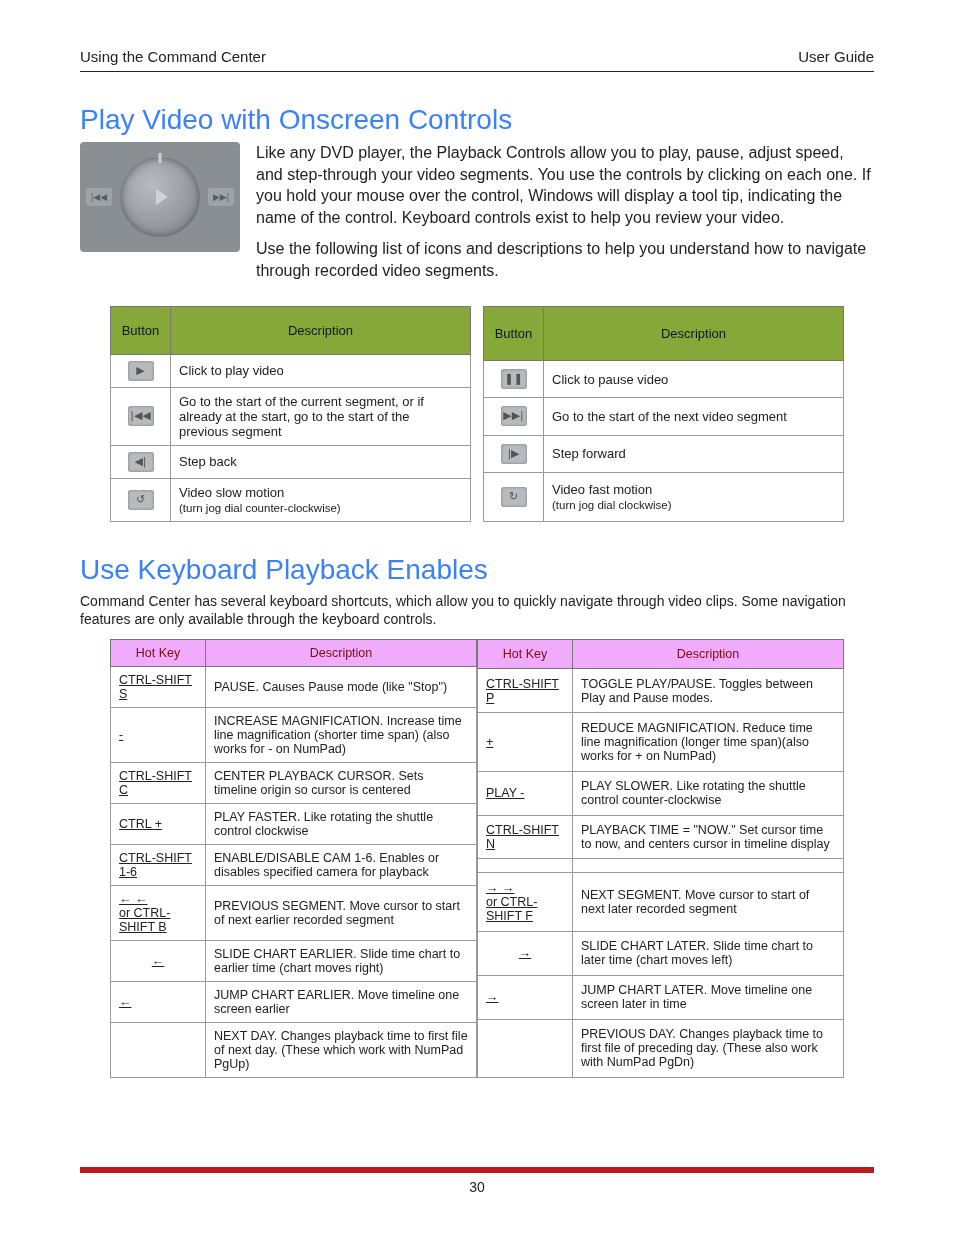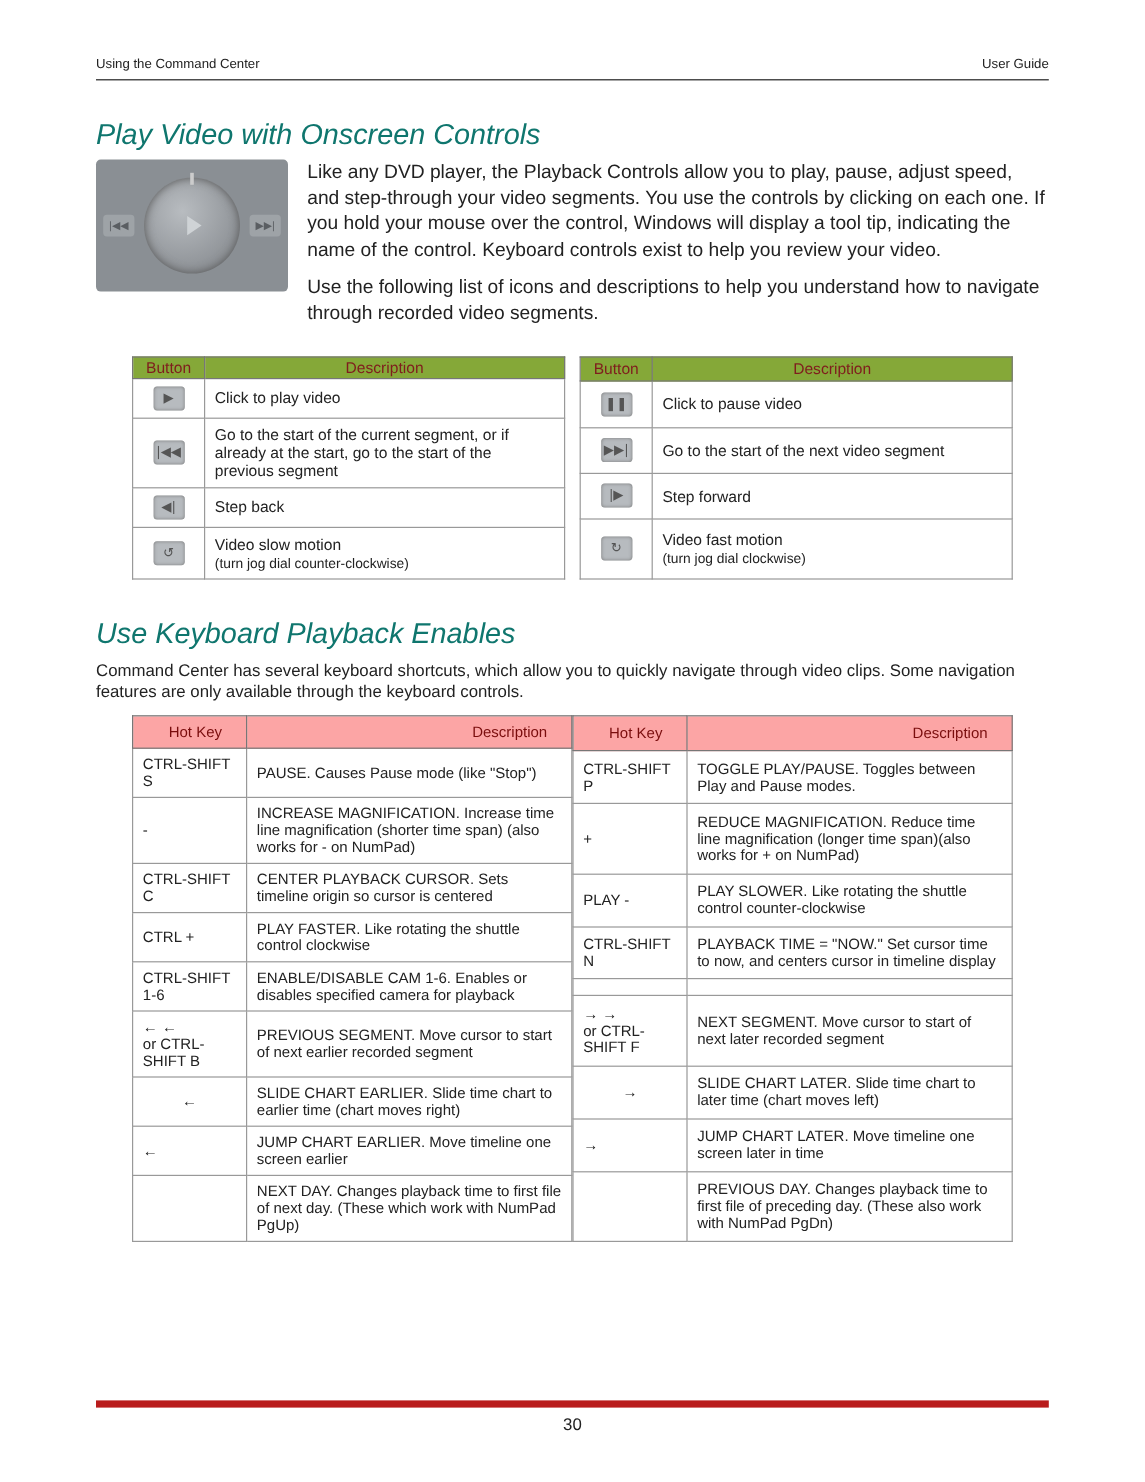--- a/index.html
+++ b/index.html
@@ -14,28 +14,27 @@
     padding: 48px 80px 40px 80px;
   }
   .page-inner { width: 100%; }
   .top-head {
     display: flex;
     justify-content: space-between;
     align-items: baseline;
     border-bottom: 1px solid #222;
     padding-bottom: 6px;
     margin-bottom: 18px;
-    font-size: 11px;
+    font-size: 15px;
   }
   h2.section-title {
-    color: #0f766e;
+    color: #3b82f6;
     font-weight: 400;
-    font-size: 24px;
+    font-size: 28px;
     margin: 32px 0 6px 0;
-    font-style: italic;
   }
   .intro-row { display: flex; gap: 16px; }
   .thumb {
     width: 160px; height: 110px;
     background: #8a8f94;
     border-radius: 4px;
     flex-shrink: 0;
     display:flex; align-items:center; justify-content:center;
     position: relative;
   }
@@ -65,50 +64,50 @@
     display:flex; gap:12px; margin:14px 30px 0 30px;
   }
   table.grid {
     border-collapse: collapse;
     width: 100%;
     font-size: 13px;
   }
   .btn-tables-row table.grid { width:50%; }
   table.grid th {
     background:#85a838;
-    color:#7f1d1d;
+    color:#0f172a;
     font-weight:400;
     border:1px solid #777;
-    padding:1px 8px;
+    padding:16px 8px;
     font-size:13px;
   }
   table.grid td {
     border:1px solid #999;
     padding:6px 8px;
     vertical-align: middle;
   }
   .icon-cell { width:60px; text-align:center; }
   .ctl-icon {
     display:inline-block; width:26px; height:20px; border-radius:3px;
     background:#b7bbbf; box-shadow:inset 0 0 3px #777;
     line-height:20px; font-size:11px; color:#555; text-align:center;
     font-family: 'DejaVu Sans', Arial, sans-serif;
   }
 
   .kb-section p { font-size:14px; line-height:1.35; margin:6px 0 10px 0;}
   .kb-tables-row{ display:flex; gap:0; margin:0 30px;}
   table.kb { border-collapse:collapse; font-size:12.5px; width:50%;}
   table.kb th{
-    background:#fca5a5; color:#7a0d0d; font-weight:400;
-    border:1px solid #777; padding:6px 20px;text-align:right;
+    background:#f0abfc; color:#7a0d0d; font-weight:400;
+    border:1px solid #777; padding:6px 0;
   }
   table.kb td{
     border:1px solid #999; padding:6px 8px; vertical-align:middle;
   }
-  table.kb td.key{ width:95px; }
+  table.kb td.key{ width:95px;text-decoration:underline; }
   .sub{ font-size:11.5px; }
 
   .footer{
     position:absolute; left:80px; right:80px; bottom:40px;
     border-top:6px solid #b91c1c; text-align:center; padding-top:6px; font-size:14px;
   }
 </style>
 </head>
 <body>
 

